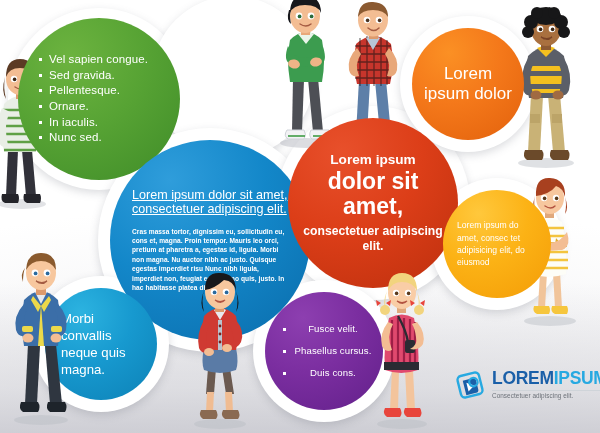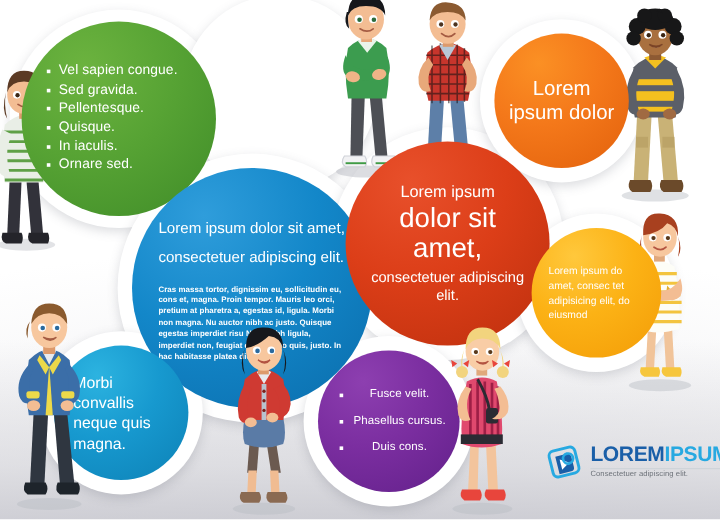--- a/index.html
+++ b/index.html
@@ -39,26 +39,26 @@
 
   
   #c-lime{left:163px;top:6px;width:140px;height:140px;
     background:radial-gradient(circle at 34% 22%,#bcd531 0%,#a4c71f 45%,#7fae12 100%);}
   #c-lime .inner{font-size:12.4px;line-height:14.4px;}
 
   
   #c-blue{left:110px;top:140px;width:200px;height:200px;
     background:radial-gradient(circle at 30% 20%,#2f9ddb 0%,#1387c9 45%,#0a6cab 100%);}
   #c-blue .inner{padding:0 22px;text-align:left;}
-  #c-blue .head{font-size:12.6px;line-height:24px;margin-bottom:11px;}
+  #c-blue .head{font-size:12.6px;line-height:14px;margin-bottom:11px;text-decoration:underline;}
   #c-blue .body{font-size:6.6px;line-height:9.4px;font-weight:600;letter-spacing:.05px;}
 
   
   #c-red{left:288px;top:118px;width:170px;height:170px;
-    background:radial-gradient(circle at 32% 20%,#e8502b 0%,#dc3e18 45%,#bc2f0d 100%);}
+    background:radial-gradient(circle at 32% 20%,#e8502b 0%,#dc3e18 45%,#bc2f0d 100%);font-weight:bold;}
   #c-red .inner{padding:0 14px;}
   #c-red .l1{font-size:13.6px;line-height:16px;}
   #c-red .l2{font-size:23px;line-height:25px;margin-top:1px;}
   #c-red .l3{font-size:12.2px;line-height:15px;margin-top:5px;}
 
   
   #c-orange{left:412px;top:28px;width:112px;height:112px;
     background:radial-gradient(circle at 33% 22%,#fb9024 0%,#f4781a 45%,#e2610c 100%);}
   #c-orange .inner{font-size:17px;line-height:20px;}
 
@@ -279,23 +279,23 @@
       <path d="M27 29 q6 4 10 0" stroke="#a45b42" stroke-width="1.4" fill="none" stroke-linecap="round"></path>
     </svg>
   </div>
 
   <div class="bubble" id="c-green">
     <div class="inner">
       <ul class="blist">
         <li>Vel sapien congue.</li>
         <li>Sed gravida.</li>
         <li>Pellentesque.</li>
-        <li>Quisque.</li>
+        <li>Ornare.</li>
         <li>In iaculis.</li>
-        <li>Ornare sed.</li>
+        <li>Nunc sed.</li>
       </ul>
     </div>
   </div>
 
 
   <div class="char" style="left:182px;top:272px;z-index:3;">
     <svg width="76" height="160" viewBox="0 0 76 160">
       <ellipse cx="38" cy="152" rx="26" ry="5" fill="#b9bcc4" opacity=".45"></ellipse>
 
       <path d="M26 96 L24 122 L32 122 L34 96 Z" fill="#6b5a50"></path>

